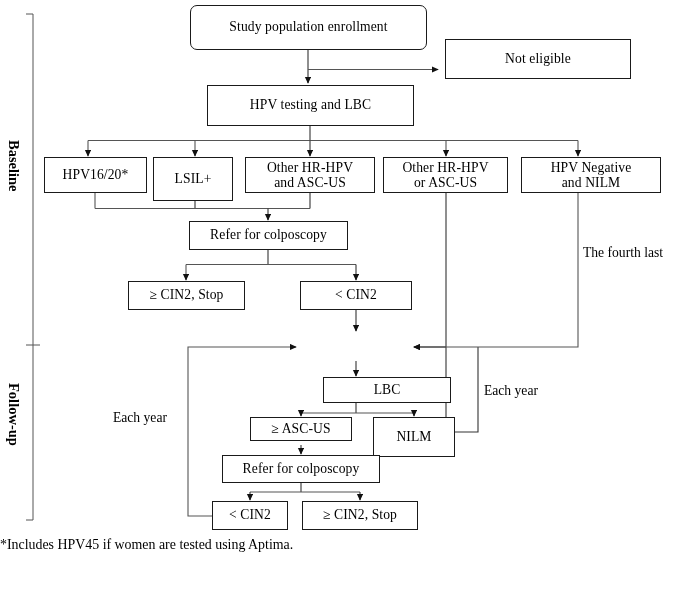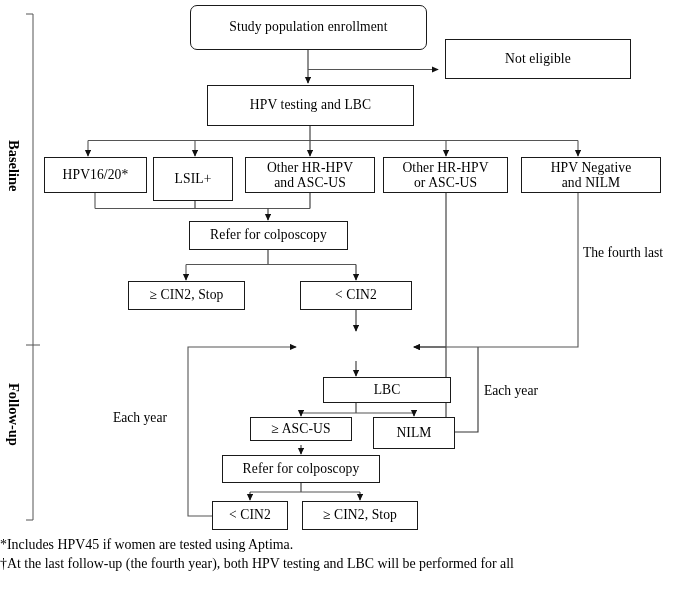--- a/index.html
+++ b/index.html
@@ -123,32 +123,31 @@
 
   <div class="node" style="left:128px;top:281px;width:117px;height:29px;">≥ CIN2, Stop</div>
 
   <div class="node" style="left:300px;top:281px;width:112px;height:29px;">&lt; CIN2</div>
 
 
   <div class="node" style="left:305px;top:377px;width:128px;height:26px;margin-left:18px;">LBC</div>
 
   <div class="node" style="left:250px;top:417px;width:102px;height:24px;">≥ ASC-US</div>
 
-  <div class="node" style="left:373px;top:417px;width:82px;height:32px;">NILM</div>
+  <div class="node" style="left:373px;top:417px;width:82px;height:40px;">NILM</div>
 
   <div class="node" style="left:222px;top:455px;width:158px;height:28px;">Refer for colposcopy</div>
 
   <div class="node" style="left:212px;top:501px;width:76px;height:29px;">&lt; CIN2</div>
 
   <div class="node" style="left:302px;top:501px;width:116px;height:29px;">≥ CIN2, Stop</div>
 
   <div class="lbl" style="left:583px;top:245px;">The fourth last</div>
 
   <div class="lbl" style="left:484px;top:383px;">Each year</div>
 
   <div class="lbl" style="left:113px;top:410px;">Each year</div>
 
   <div class="foot" style="top:536px;">
     <span>*Includes HPV45  if women are tested using Aptima.</span>
-    <span>†At the last follow-up (the fourth year), both HPV testing and LBC will be performed for all</span>
   </div>
 
 </div>
 
 </body></html>

